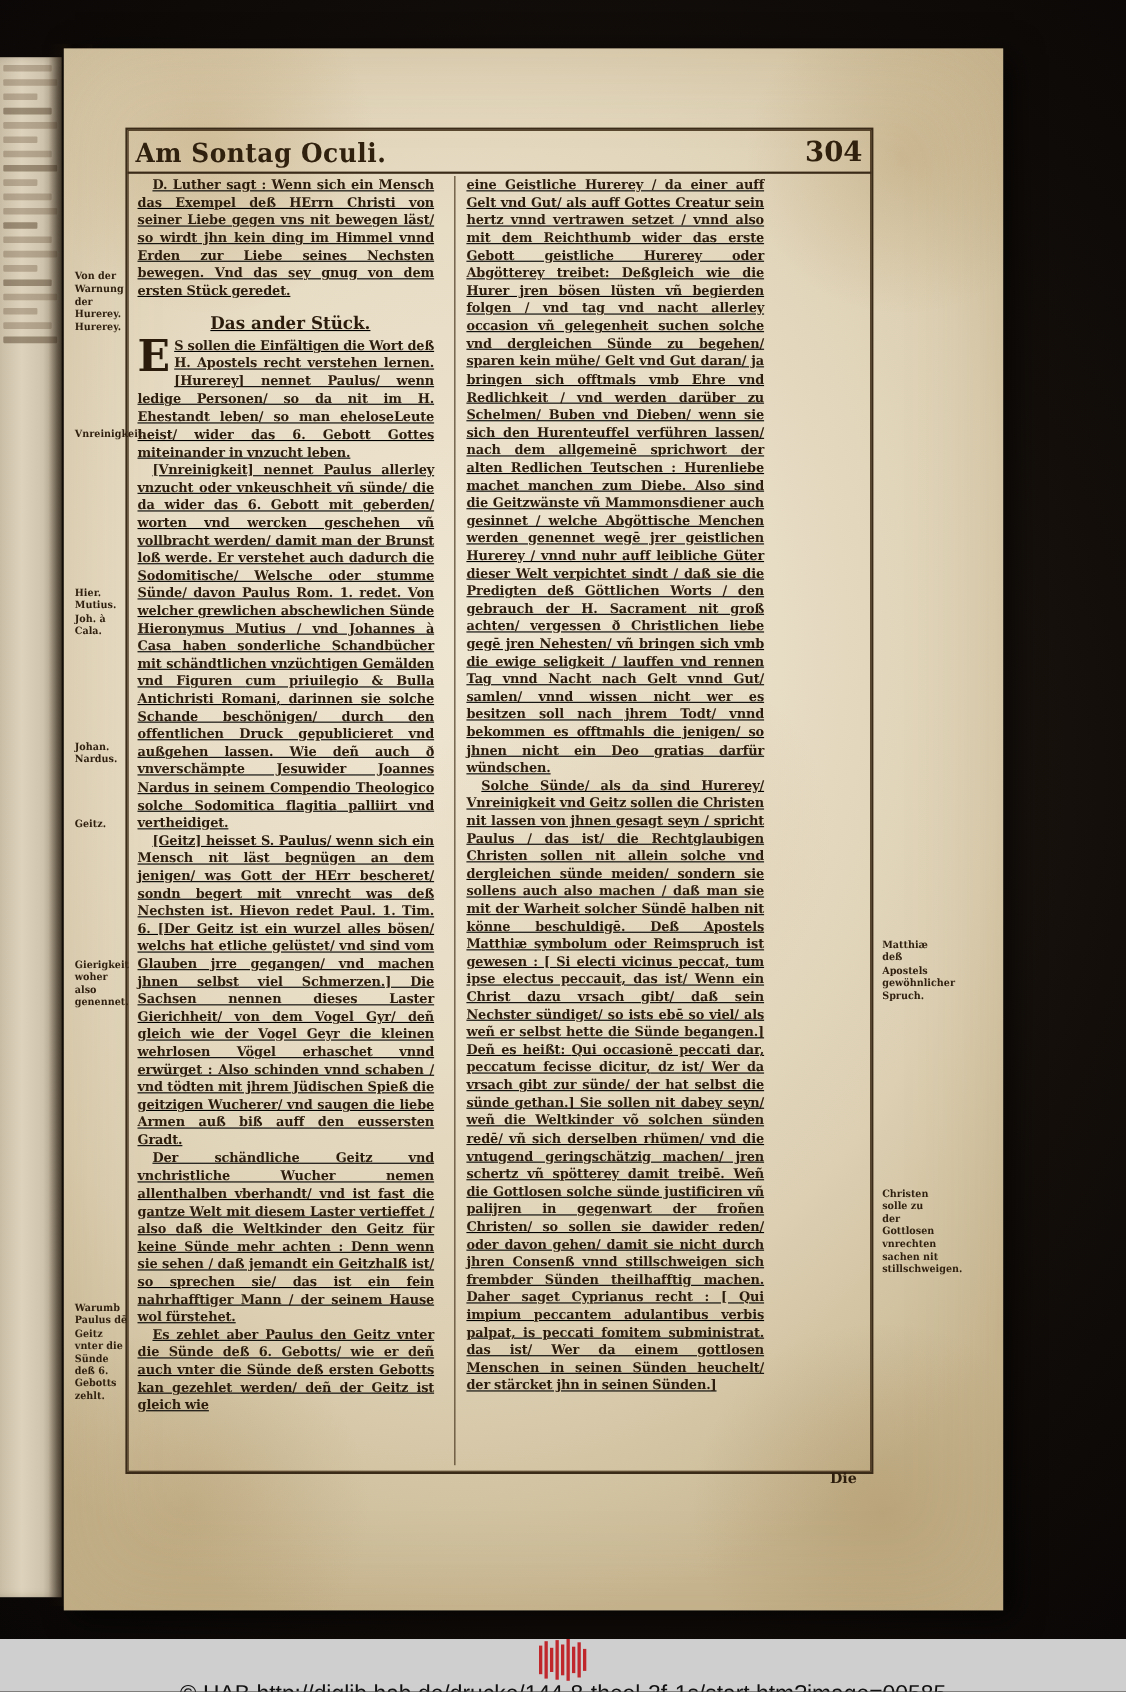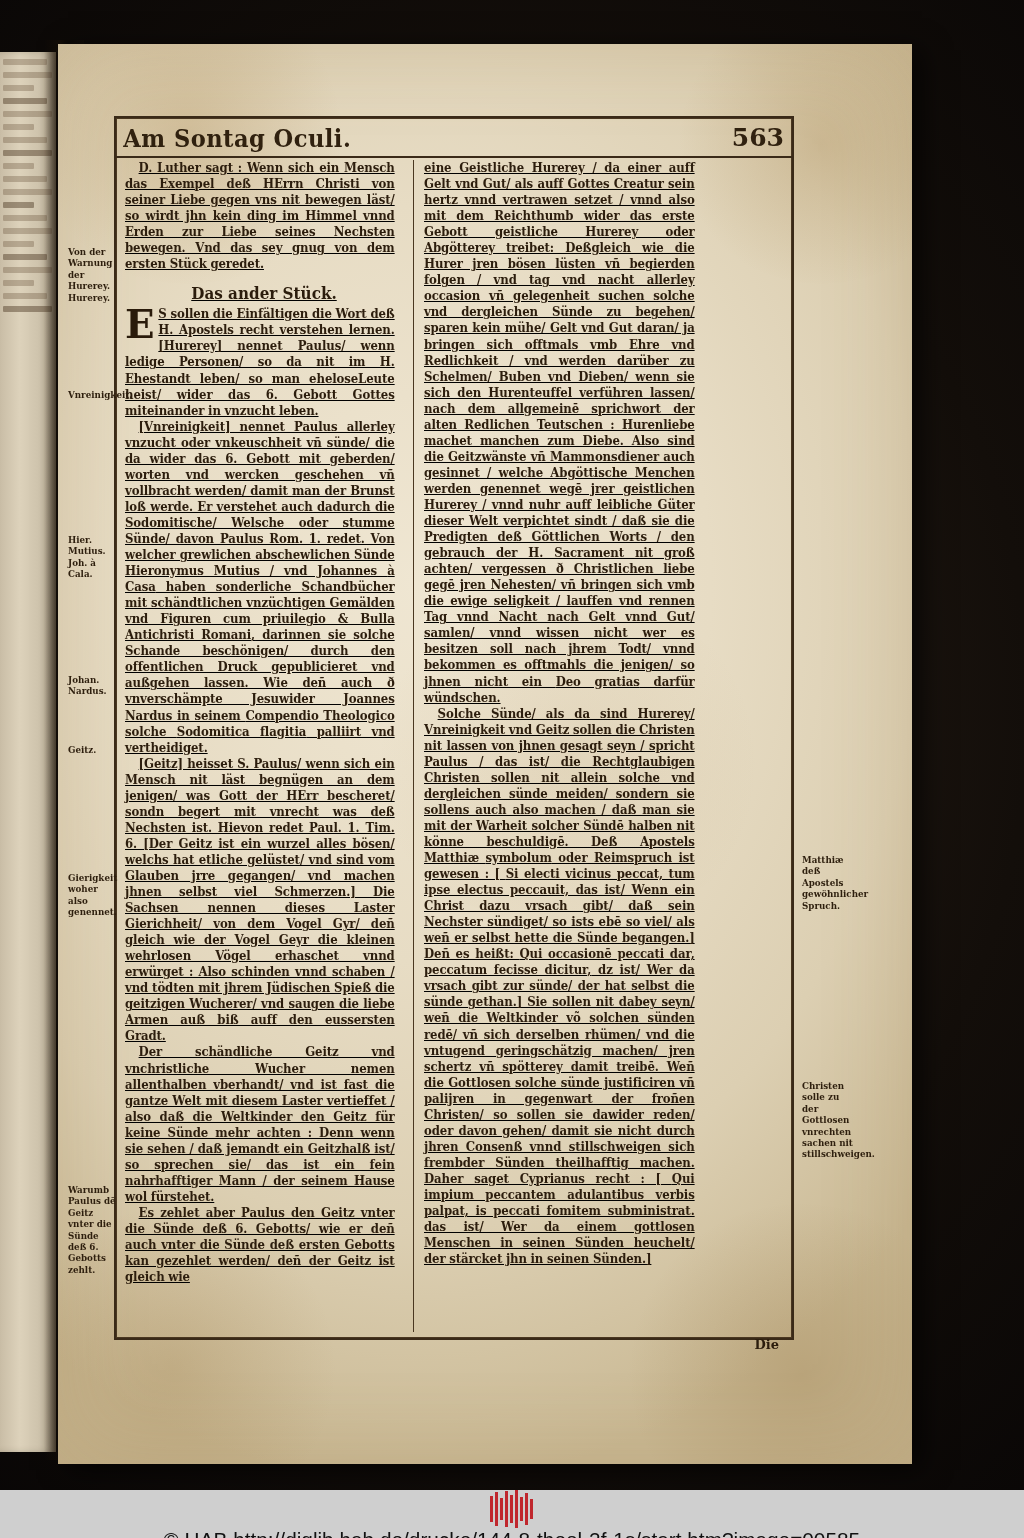--- a/index.html
+++ b/index.html
@@ -212,21 +212,21 @@
     <div class="stain s2"></div>
     <div class="stain s3"></div>
     <div class="stain s4"></div>
     <div class="stain s5"></div>
 
     <div id="frame"></div>
     <div id="frame-inner"></div>
 
     <div id="runhead">
       <span class="rh-title">Am Sontag Oculi.</span>
-      <span class="rh-folio">563</span>
+      <span class="rh-folio">304</span>
     </div>
 
     <div class="marg" style="left:10px;  top:202px;">Von der Warnung der Hurerey. Hurerey.</div>
     <div class="marg" style="left:10px;  top:345px;">Vnreinigkeit.</div>
     <div class="marg" style="left:10px;  top:490px;">Hier. Mutius. Joh. à Cala.</div>
     <div class="marg" style="left:10px;  top:630px;">Johan. Nardus.</div>
     <div class="marg" style="left:10px;  top:700px;">Geitz.</div>
     <div class="marg" style="left:10px;  top:828px;">Gierigkeit woher also genennet.</div>
     <div class="marg" style="left:10px;  top:1140px;">Warumb Paulus dē Geitz vnter die Sünde deß 6. Gebotts zehlt.</div>
 

